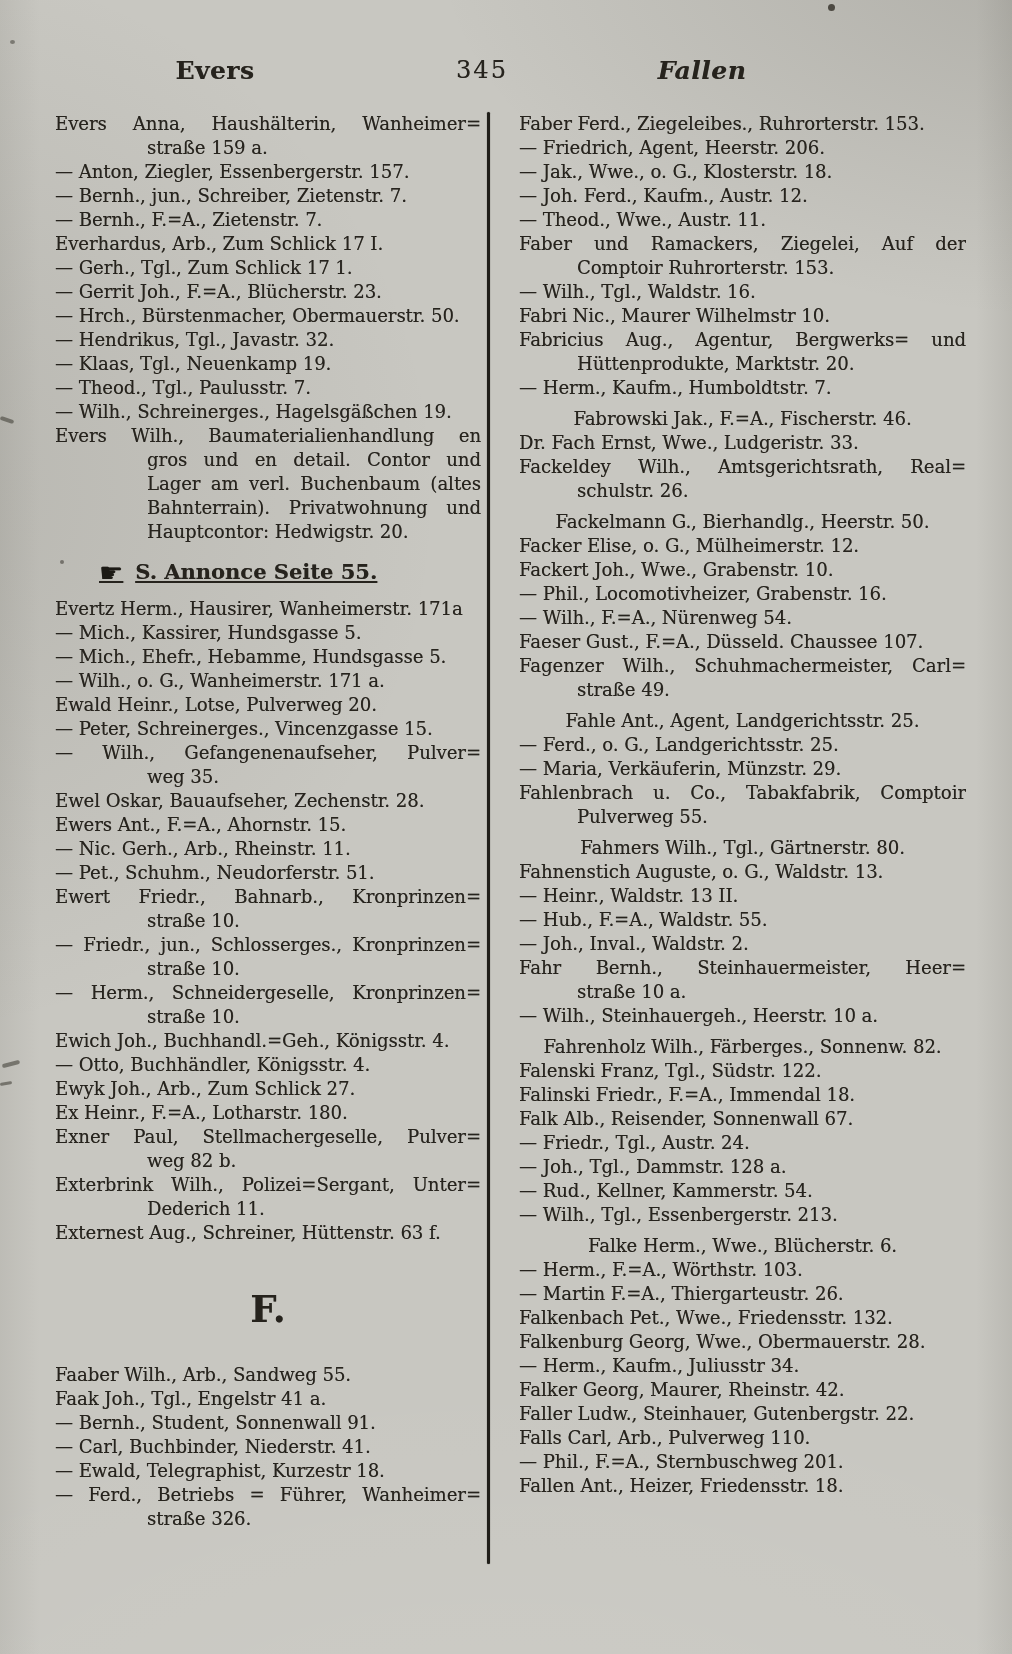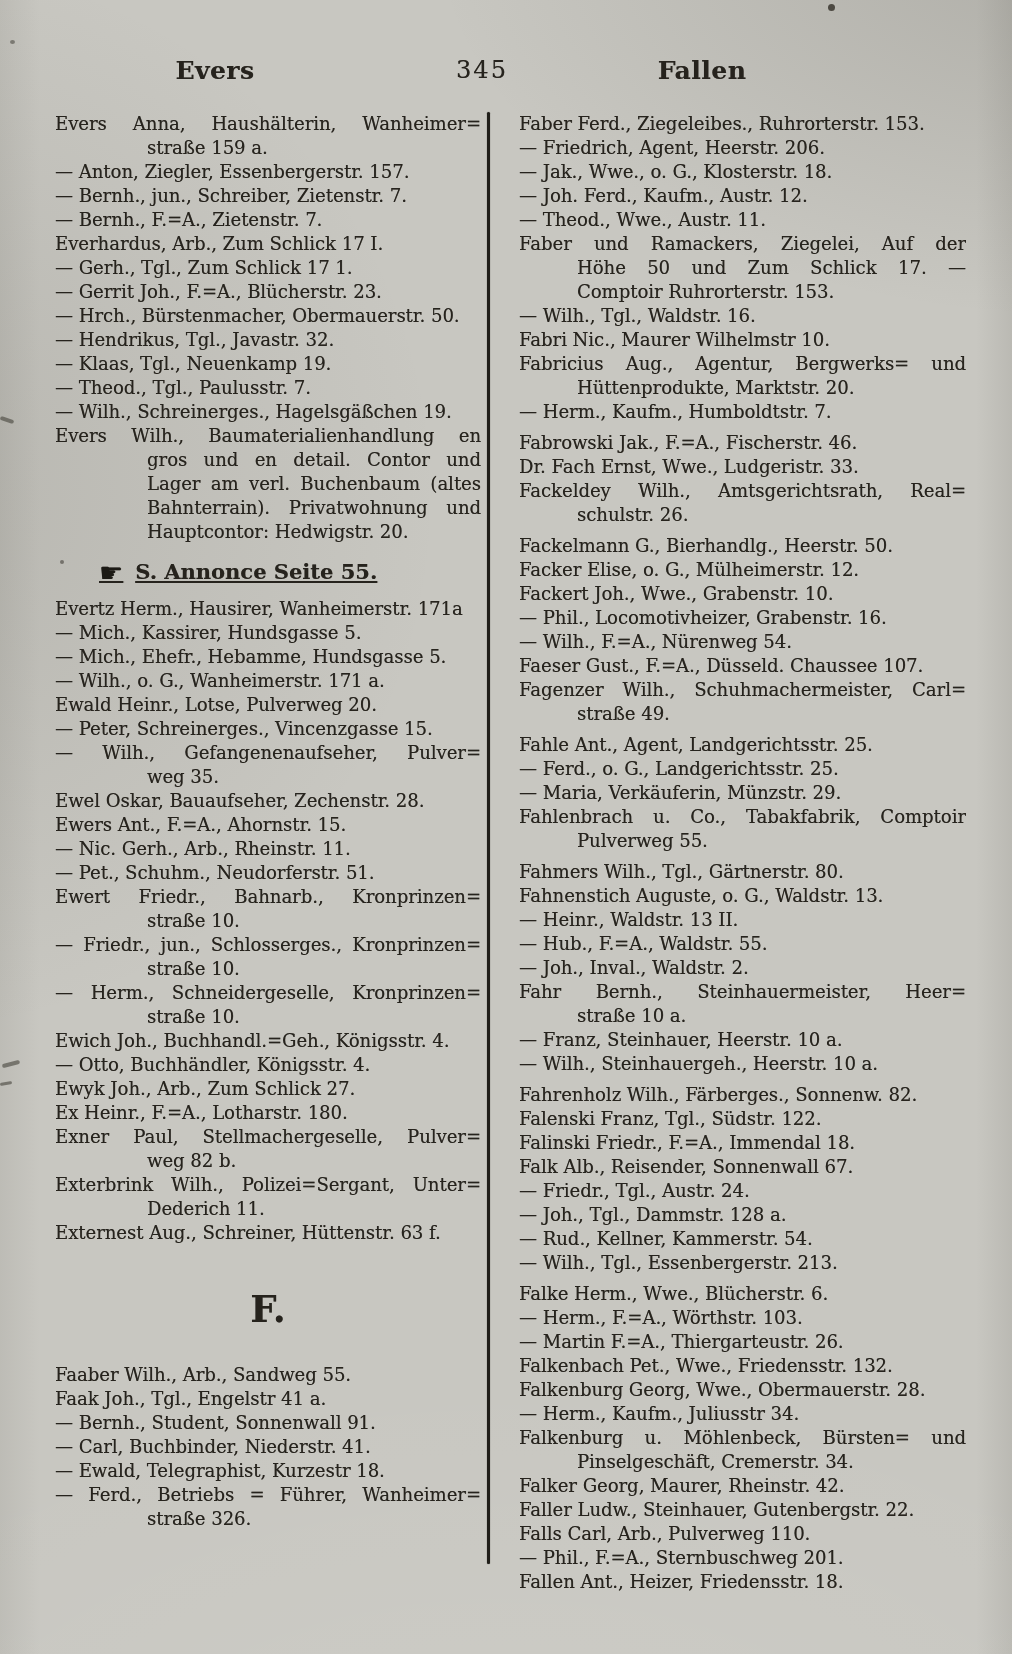--- a/index.html
+++ b/index.html
@@ -18,41 +18,41 @@
   .hdr{position:absolute;top:56px;transform:translateX(-50%);
        font-size:25px;font-weight:bold;letter-spacing:.5px;white-space:nowrap;}
   .hdr.num{font-weight:normal;font-size:24px;letter-spacing:2px;}
   .divider{position:absolute;left:487px;top:112px;width:3px;height:1452px;
            background:#201e19;border-radius:2px;
            box-shadow:0 0 1px rgba(32,30,25,.8);}
   .col{position:absolute;top:112px;}
   .col-left{left:55px;width:426px;}
   .col-right{left:519px;width:447px;}
   .entry{margin:0;}
-  .entry.gap{margin-top:7px;}
+  .entry.gap{margin-top:7px;text-align:center;}
   .line{font-size:18px;line-height:24px;height:24px;overflow:hidden;white-space:nowrap;}
   .line.just{text-align:justify;text-align-last:justify;white-space:normal;}
   .col-left .line.indent{padding-left:92px;}
   .col-right .line.indent{padding-left:58px;}
   .annonce{margin:14px 0 10px 44px;font-weight:bold;font-size:21px;line-height:28px;white-space:nowrap;text-decoration:underline;}
   .annonce .hand{font-family:"DejaVu Sans", sans-serif;font-size:27px;
                  vertical-align:-3px;margin-right:12px;color:#1c1a15;}
   .section-letter{text-align:center;font-size:37px;font-weight:bold;
                   line-height:40px;margin:44px 0 34px 0;}
   .speck{position:absolute;background:#38352e;border-radius:50%;opacity:.85;}
   .smudge{position:absolute;background:#45423a;border-radius:2px;opacity:.6;}
 </style>
 </head>
 <body>
 
 <div class="page">
 
   <div class="hdr" style="left:215px;">Evers</div>
   <div class="hdr num" style="left:482px;">345</div>
-  <div class="hdr" style="left:702px;">Fallen</div>
+  <div class="hdr" style="left:702px;font-style:italic;">Fallen</div>
 
   <div class="divider"></div>
 
   <div class="col col-left" id="col-left">
       <div class="entry">
         <div class="line just">Evers Anna, Haushälterin, Wanheimer=</div>
         <div class="line indent">straße 159 a.</div>
       </div>
       <div class="entry">
         <div class="line">— Anton, Ziegler, Essenbergerstr. 157.</div>
@@ -196,21 +196,20 @@
         <div class="line">— Jak., Wwe., o. G., Klosterstr. 18.</div>
       </div>
       <div class="entry">
         <div class="line">— Joh. Ferd., Kaufm., Austr. 12.</div>
       </div>
       <div class="entry">
         <div class="line">— Theod., Wwe., Austr. 11.</div>
       </div>
       <div class="entry">
         <div class="line just">Faber und Ramackers, Ziegelei, Auf der</div>
-        <div class="line indent just">Höhe 50 und Zum Schlick 17. —</div>
         <div class="line indent">Comptoir Ruhrorterstr. 153.</div>
       </div>
       <div class="entry">
         <div class="line">— Wilh., Tgl., Waldstr. 16.</div>
       </div>
       <div class="entry">
         <div class="line">Fabri Nic., Maurer Wilhelmstr 10.</div>
       </div>
       <div class="entry">
         <div class="line just">Fabricius Aug., Agentur, Bergwerks= und</div>
@@ -277,23 +276,20 @@
         <div class="line">— Hub., F.=A., Waldstr. 55.</div>
       </div>
       <div class="entry">
         <div class="line">— Joh., Inval., Waldstr. 2.</div>
       </div>
       <div class="entry">
         <div class="line just">Fahr Bernh., Steinhauermeister, Heer=</div>
         <div class="line indent">straße 10 a.</div>
       </div>
       <div class="entry">
-        <div class="line">— Franz, Steinhauer, Heerstr. 10 a.</div>
-      </div>
-      <div class="entry">
         <div class="line">— Wilh., Steinhauergeh., Heerstr. 10 a.</div>
       </div>
       <div class="entry gap">
         <div class="line">Fahrenholz Wilh., Färberges., Sonnenw. 82.</div>
       </div>
       <div class="entry">
         <div class="line">Falenski Franz, Tgl., Südstr. 122.</div>
       </div>
       <div class="entry">
         <div class="line">Falinski Friedr., F.=A., Immendal 18.</div>
@@ -323,24 +319,20 @@
         <div class="line">— Martin F.=A., Thiergarteustr. 26.</div>
       </div>
       <div class="entry">
         <div class="line">Falkenbach Pet., Wwe., Friedensstr. 132.</div>
       </div>
       <div class="entry">
         <div class="line">Falkenburg Georg, Wwe., Obermauerstr. 28.</div>
       </div>
       <div class="entry">
         <div class="line">— Herm., Kaufm., Juliusstr 34.</div>
-      </div>
-      <div class="entry">
-        <div class="line just">Falkenburg u. Möhlenbeck, Bürsten= und</div>
-        <div class="line indent">Pinselgeschäft, Cremerstr. 34.</div>
       </div>
       <div class="entry">
         <div class="line">Falker Georg, Maurer, Rheinstr. 42.</div>
       </div>
       <div class="entry">
         <div class="line">Faller Ludw., Steinhauer, Gutenbergstr. 22.</div>
       </div>
       <div class="entry">
         <div class="line">Falls Carl, Arb., Pulverweg 110.</div>
       </div>

